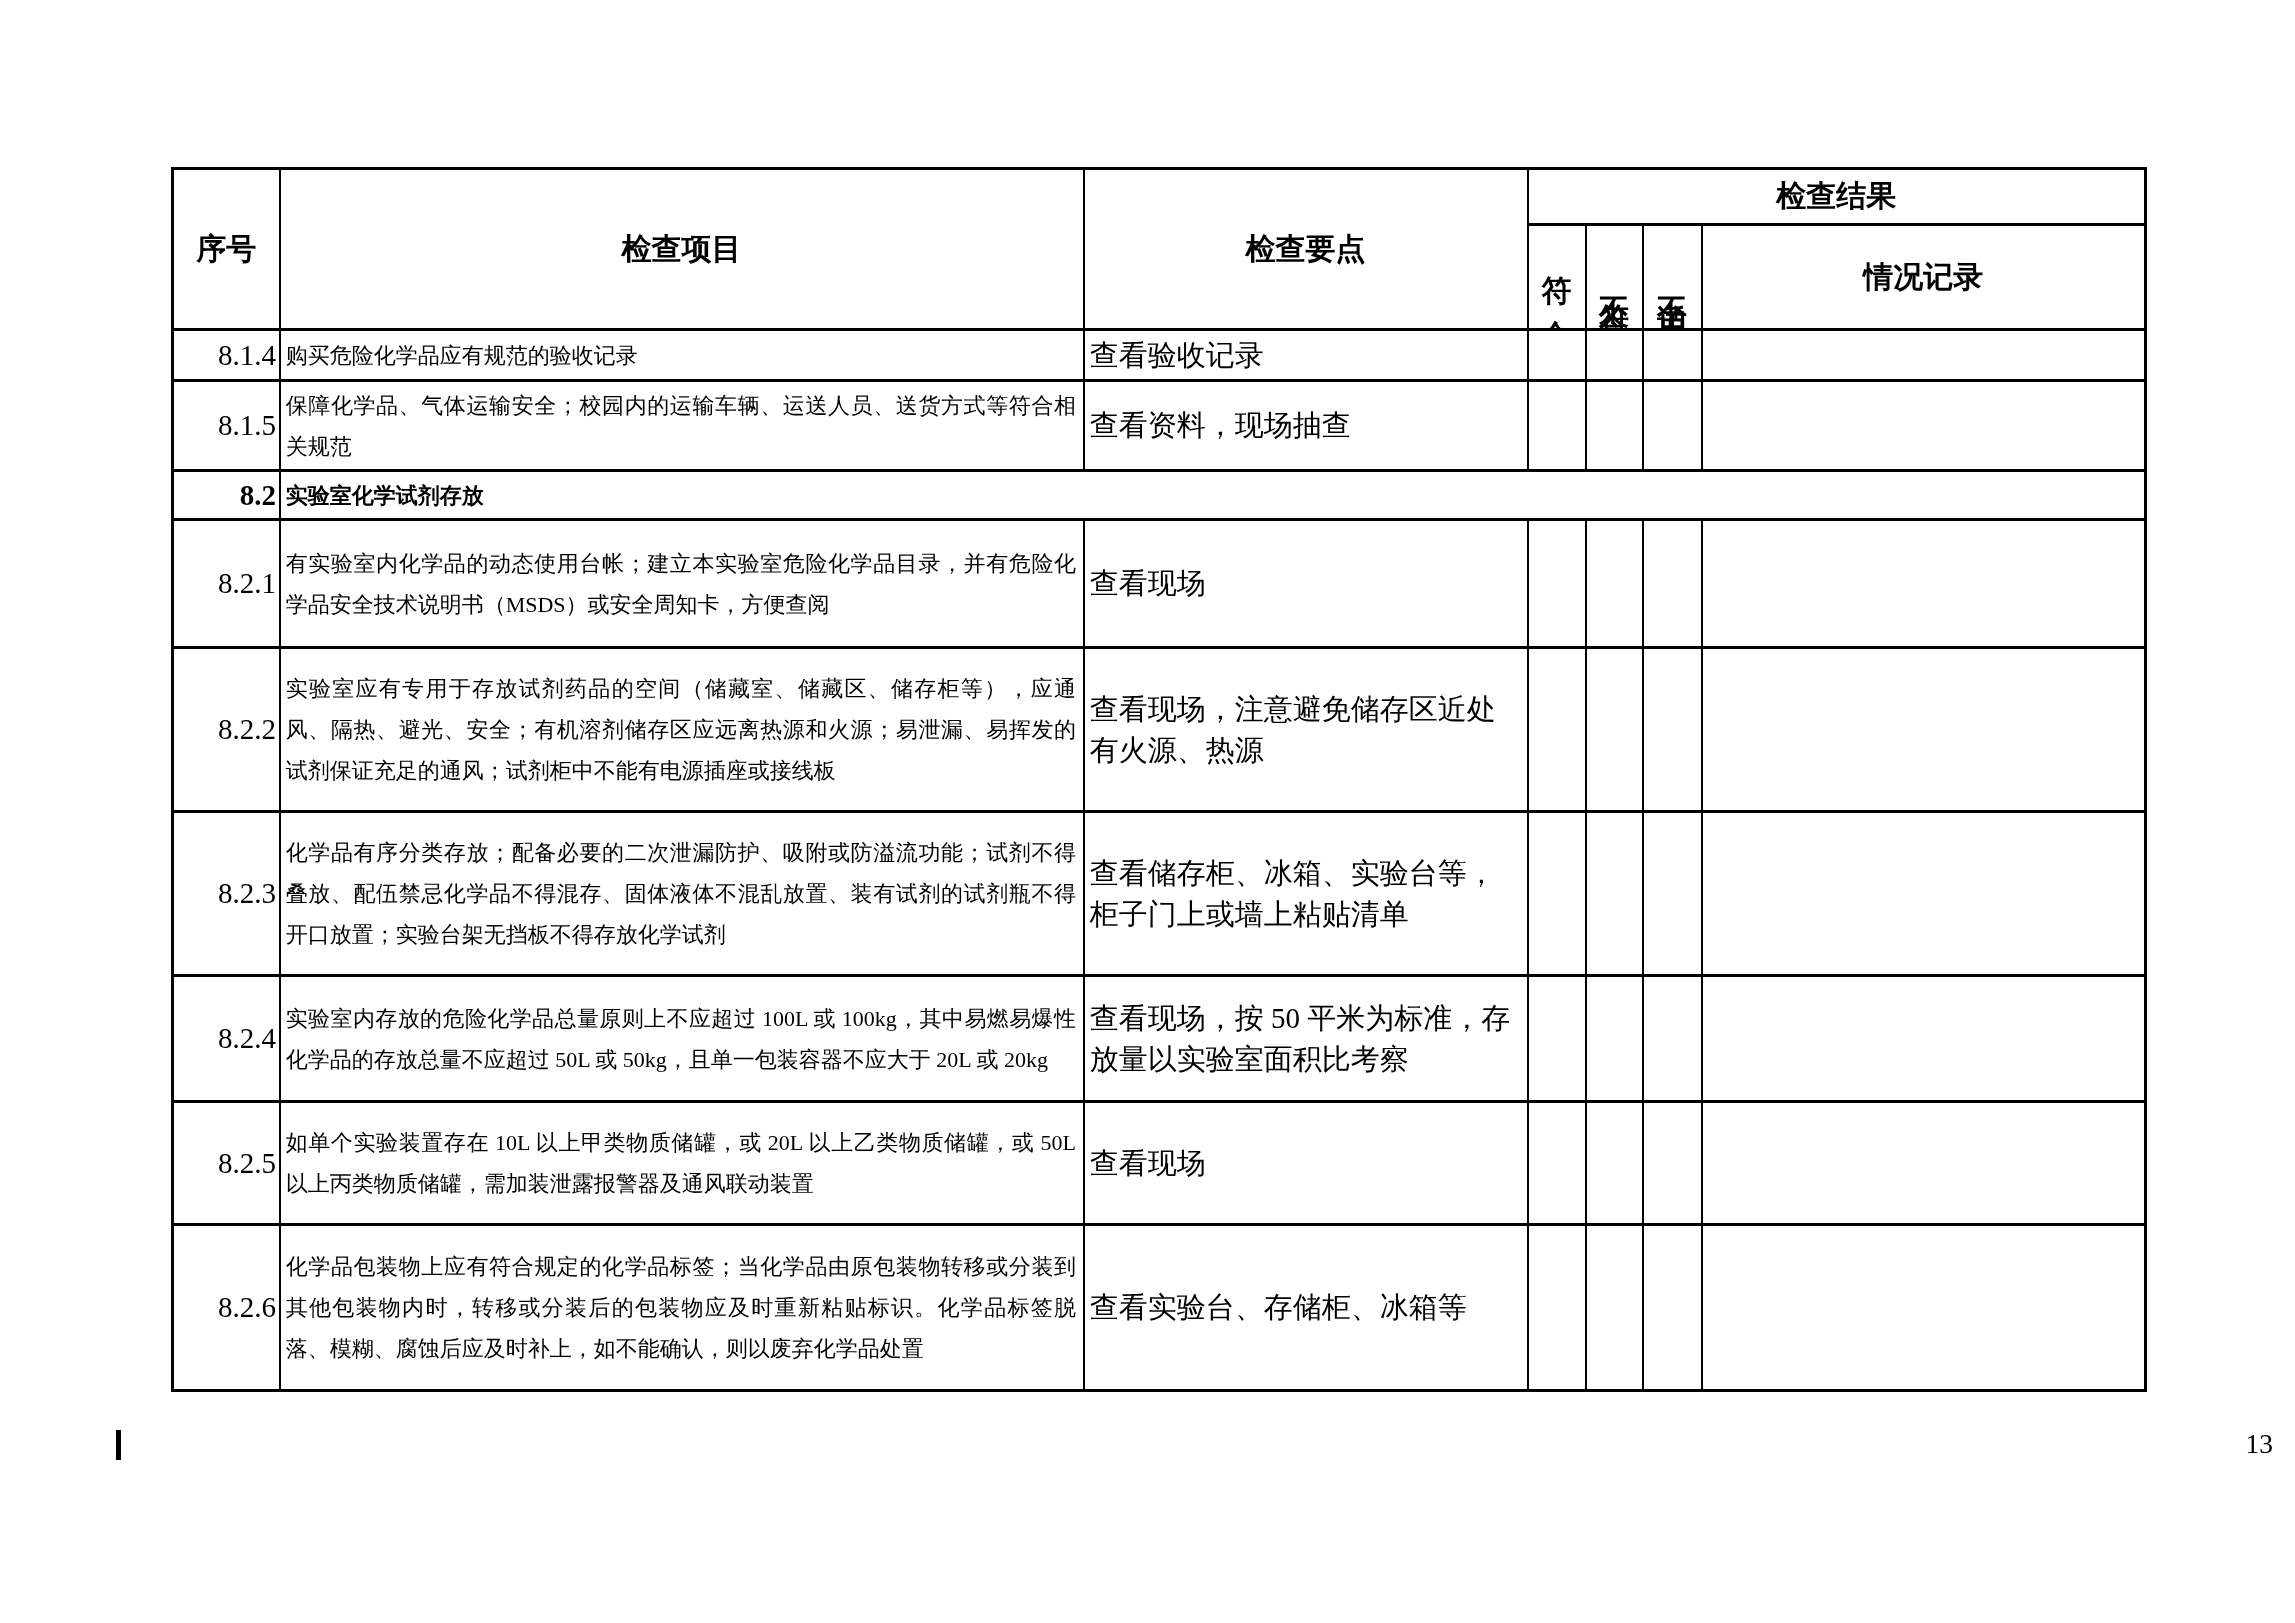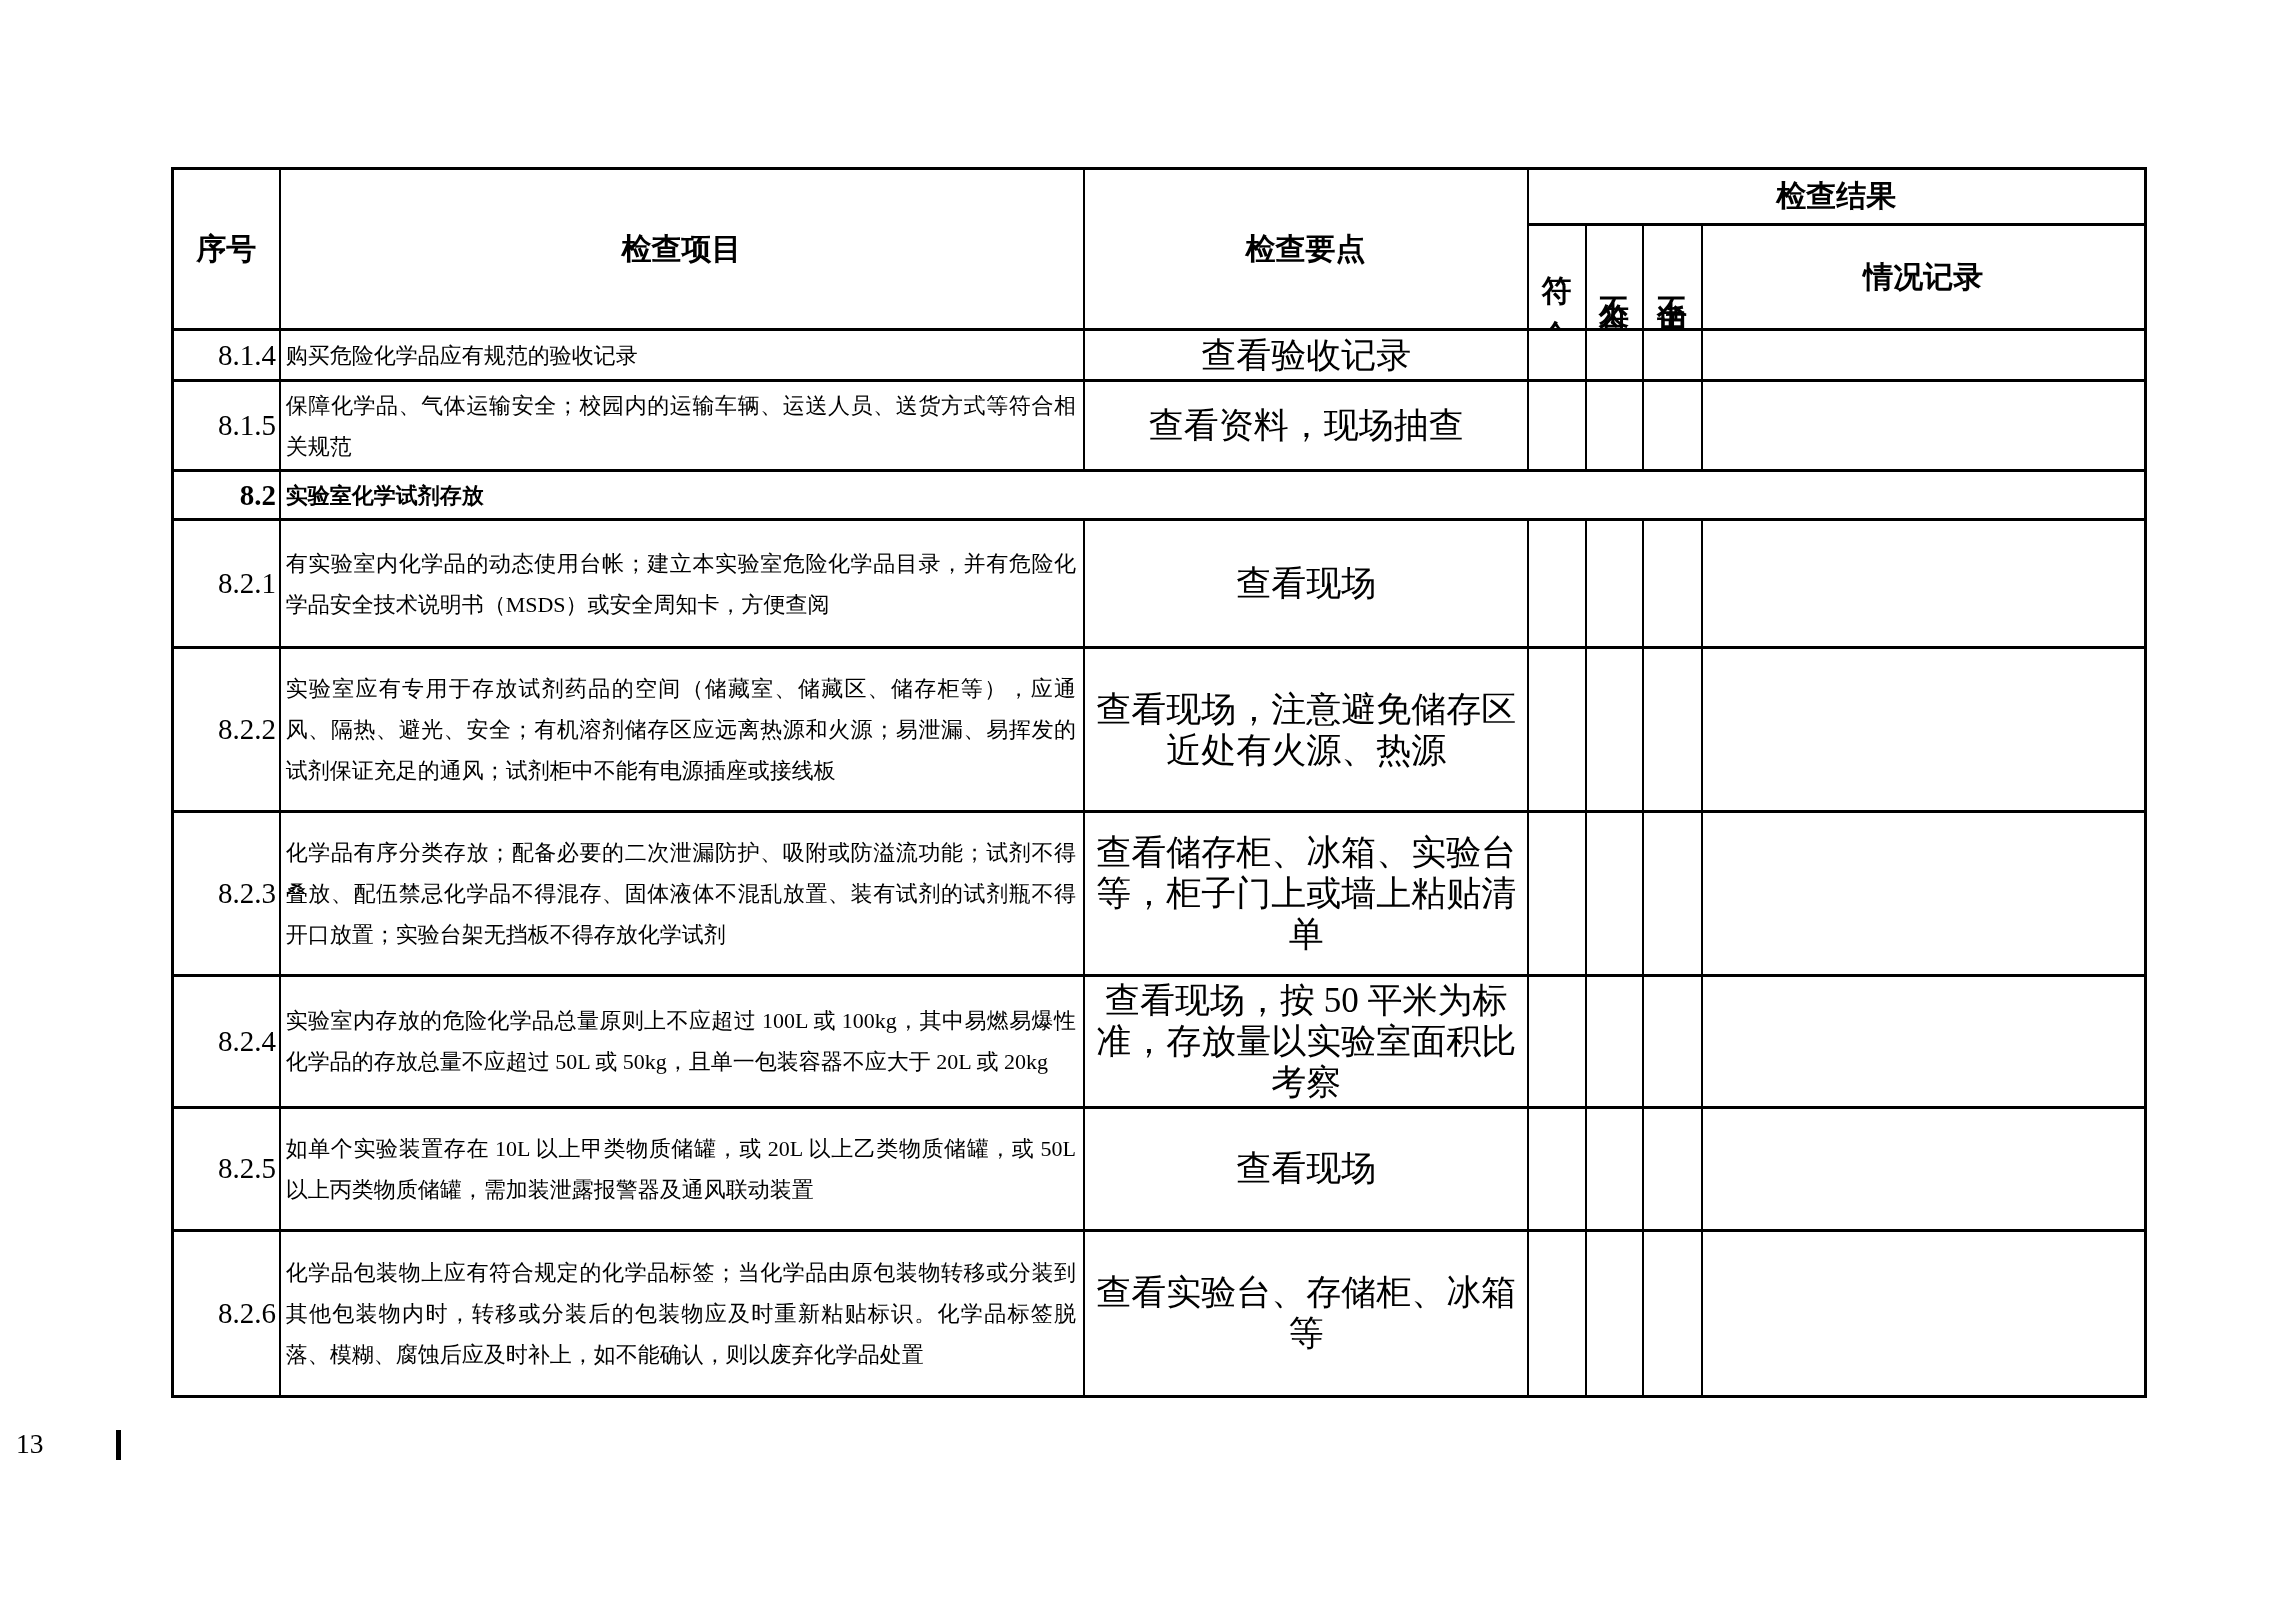--- a/index.html
+++ b/index.html
@@ -39,46 +39,46 @@
     text-align: right;
     padding: 2.6px 2.6px 2.6px 3.9px;
   }
   td.c-item {
     font-size: 22px;
     line-height: 41px;
     text-align: justify;
     padding: 2.6px 6.5px 2.6px 5.2px;
   }
   td.c-points {
-    font-size: 35px;
+    font-size: 29px;
     line-height: 41px;
-    text-align: center;
+    text-align: left;
     padding: 2.6px 3.9px 2.6px 5.2px;
   }
   tr.section td { font-weight: bold; }
   .vtext {
     writing-mode: vertical-rl;
     text-orientation: upright;
     display: inline-block;
     line-height: 1;
     font-size: 30px;
   }
   .v2 { letter-spacing: 43px; margin-bottom: -43px; }
   .v3 { letter-spacing: 7.2px; margin-bottom: -7.2px; }
   .revision-bar {
     position: absolute;
     left: 116px; top: 1430px;
     width: 4.6px; height: 30px;
     background: #000;
   }
   .page-number {
     position: absolute;
-    left: 16px; top: 1428px;
+    left: 1px; top: 1428px;
     width: 2272px;
-    text-align: left;
+    text-align: right;
     font-size: 27.5px;
   }
 </style>
 </head>
 <body>
 
 <table class="checklist">
   <colgroup>
     <col style="width:107px">
     <col style="width:804px">

